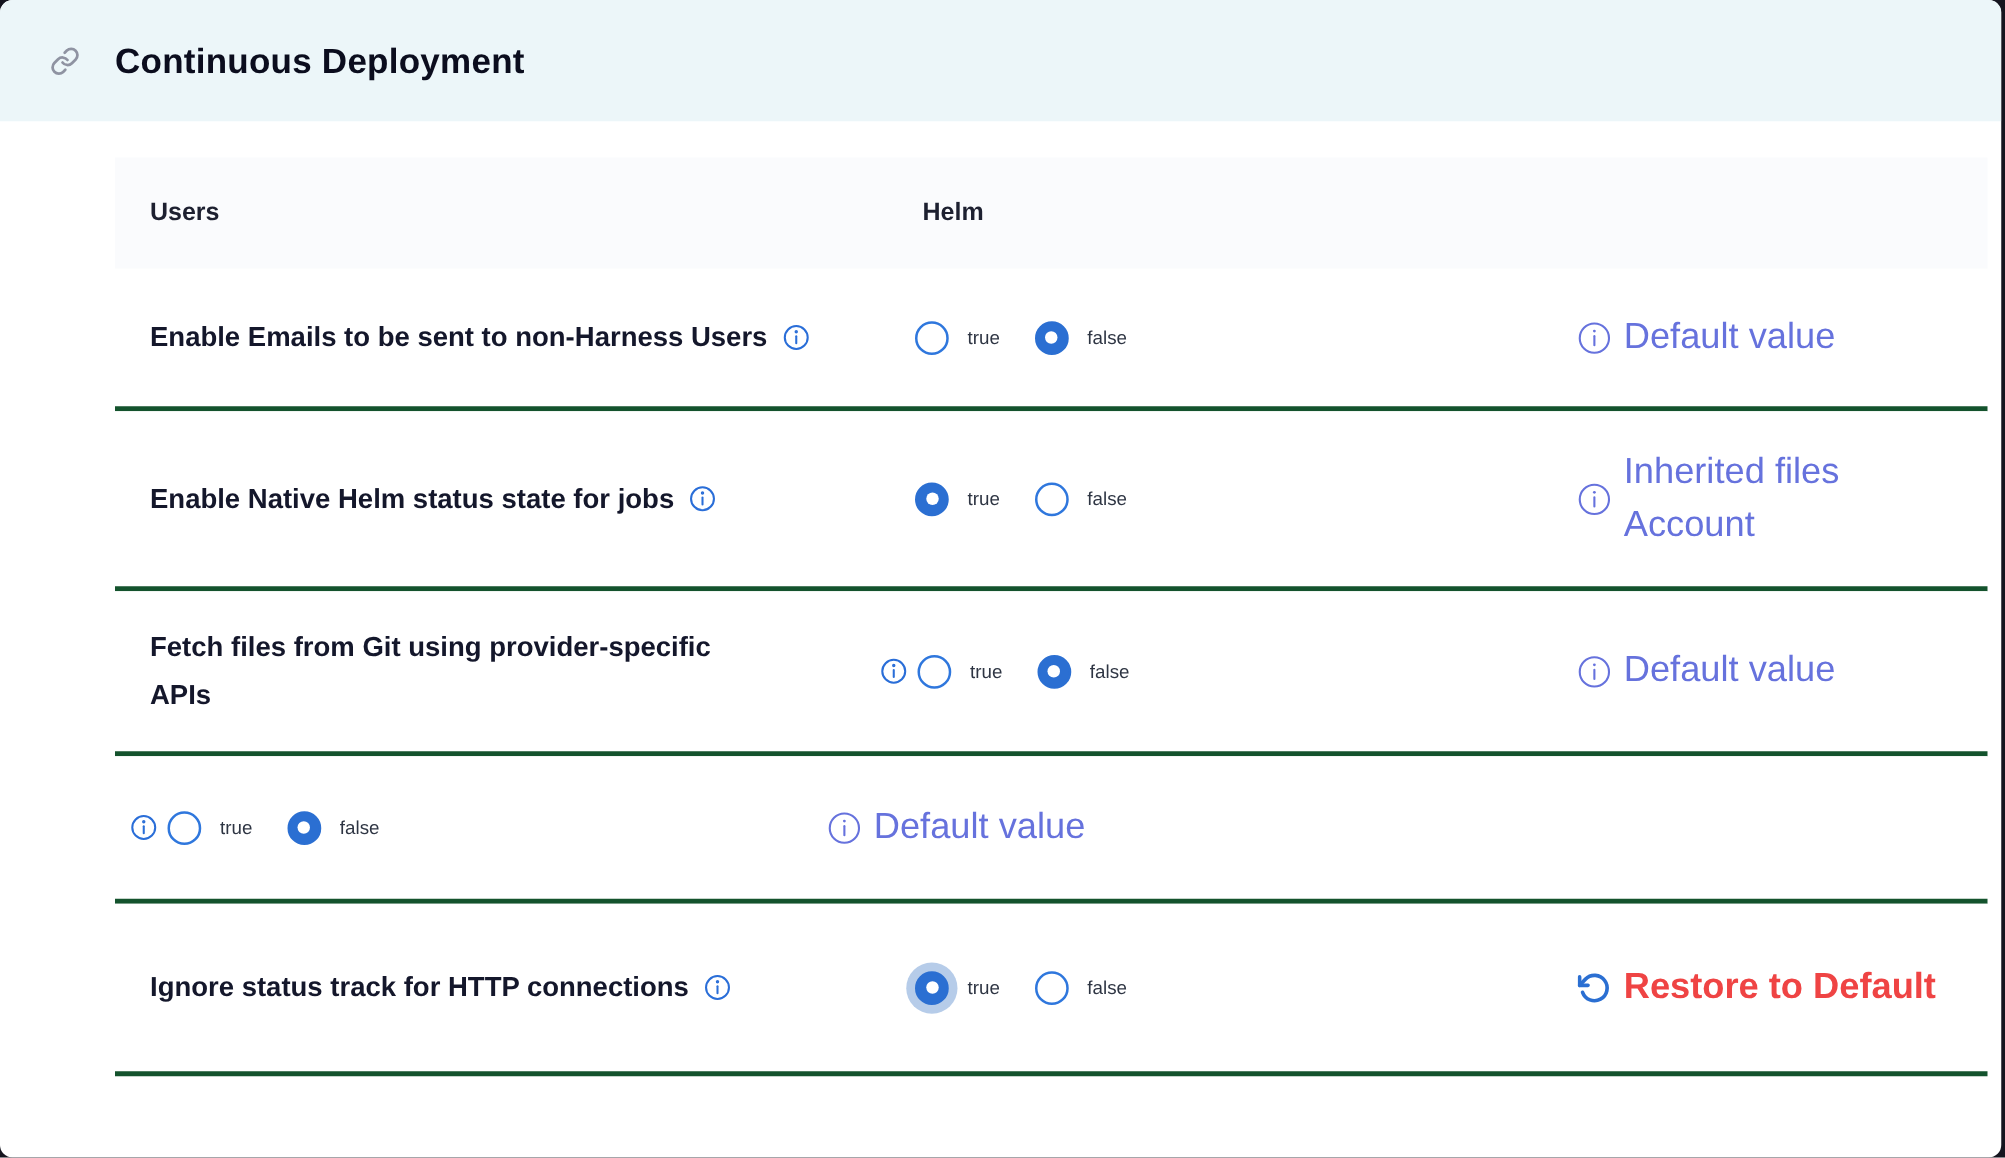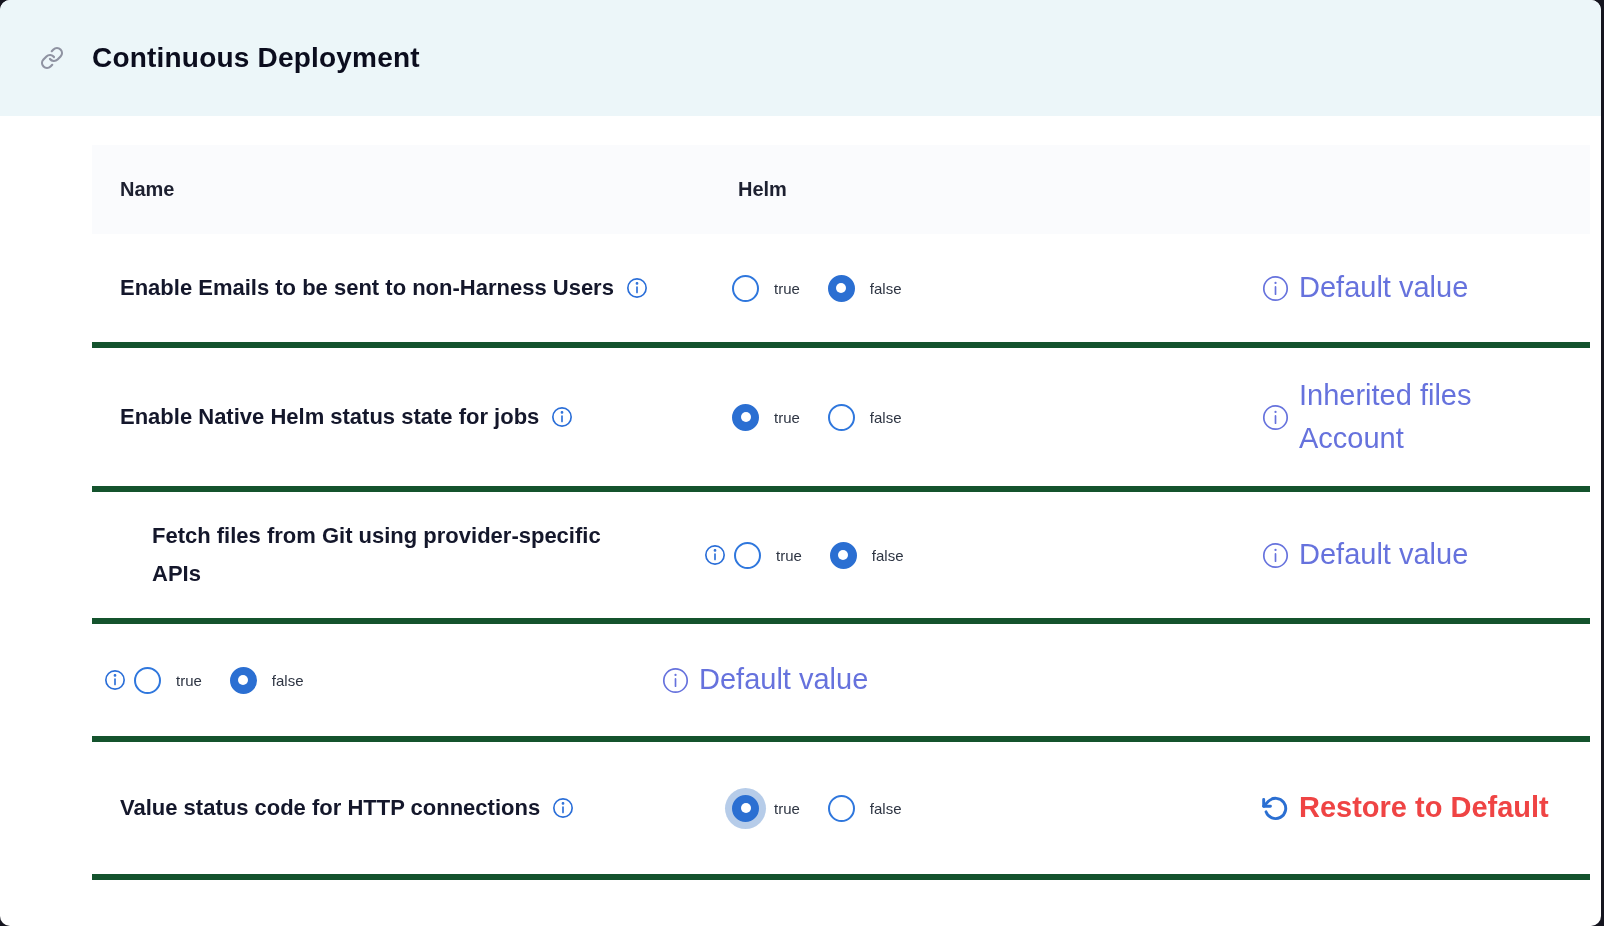--- a/index.html
+++ b/index.html
@@ -12,21 +12,21 @@
   .app {
     position:absolute; left:0; top:0;
     width:1601px; height:926px;
     background:#ffffff;
     border-radius:10px;
     overflow:hidden;
   }
 
   
   .section-header {
-    height:116px;
+    height:97px;
     background:#ecf6f9;
     display:flex; align-items:center;
     padding-left:40px;
   }
   .link-icon { width:24px; height:24px; color:#8f93a2; flex:0 0 auto; }
   .section-title {
     margin-left:28px;
     font-size:28px; font-weight:700; color:#0b0d1e;
     letter-spacing:0.2px;
   }
@@ -38,38 +38,38 @@
     height:89px; background:#fafbfd;
     display:flex; align-items:center;
     font-size:20px; font-weight:700; color:#1d2030;
   }
   .th-name { width:646px; padding-left:28px; }
   .th-value { flex:1; }
 
   .row {
     display:flex; align-items:center;
     background:#ffffff;
-    border-bottom:6px solid #14532d;
+    border-bottom:4px solid #14532d;
   }
   .tbody .row:nth-of-type(1){ min-height:114px; }
   .tbody .row:nth-of-type(2){ min-height:144px; }
   .tbody .row:nth-of-type(3){ min-height:132px; }
   .tbody .row:nth-of-type(4){ min-height:118px; }
   .tbody .row:nth-of-type(5){ min-height:138px; }
 
   .name-cell {
     width:600px; padding-left:28px;
     display:flex; align-items:center; gap:12px;
     flex:0 0 600px;
   }
   .row-label {
     font-size:22px; font-weight:600; color:#14172b;
     line-height:1.75; white-space:nowrap;
   }
-  .row.wrap .row-label { white-space:normal; max-width:455px;margin-left:32px; }
+  .row.wrap .row-label { white-space:normal; max-width:455px; }
 
   .info-icon { width:22px; height:22px; color:#2a6ed8; flex:0 0 auto; display:block; }
 
   .value-cell {
     flex:0 0 570px;
     display:flex; align-items:center;
     padding-left:40px;
   }
   .row[data-icon-pos="value"] .value-cell { padding-left:12px; }
   .value-cell > .info-icon { margin-right:8px; }
@@ -114,21 +114,21 @@
     <svg class="link-icon" viewBox="0 0 24 24" fill="none" stroke="currentColor" stroke-width="2.2" stroke-linecap="round" stroke-linejoin="round">
       <path d="M10 13a5 5 0 0 0 7.54.54l3-3a5 5 0 0 0-7.07-7.07l-1.72 1.71"></path>
       <path d="M14 11a5 5 0 0 0-7.54-.54l-3 3a5 5 0 0 0 7.07 7.07l1.71-1.71"></path>
     </svg>
     <div class="section-title">Continuous Deployment</div>
   </div>
 
   <div class="settings-table">
 
     <div class="thead">
-      <div class="th-name">Name</div>
+      <div class="th-name">Users</div>
       <div class="th-value">Helm</div>
     </div>
 
     <div class="tbody">
 
       <div class="row" data-icon-pos="name">
         <div class="name-cell">
           <span class="row-label">Enable Emails to be sent to non-Harness Users</span>
           <svg class="info-icon" viewBox="0 0 24 24" fill="none" stroke="currentColor" stroke-width="1.8" stroke-linecap="round">
             <circle cx="12" cy="12" r="10"></circle>
@@ -226,21 +226,21 @@
               <line x1="12" y1="10.6" x2="12" y2="17"></line>
               <circle cx="12" cy="7" r="1" fill="currentColor" stroke="none"></circle>
           </svg>
 
           <span class="status-label">Default value</span>
         </div>
       </div>
 
       <div class="row" data-icon-pos="name">
         <div class="name-cell">
-          <span class="row-label">Value status code for HTTP connections</span>
+          <span class="row-label">Ignore status track for HTTP connections</span>
           <svg class="info-icon" viewBox="0 0 24 24" fill="none" stroke="currentColor" stroke-width="1.8" stroke-linecap="round">
             <circle cx="12" cy="12" r="10"></circle>
               <line x1="12" y1="11" x2="12" y2="17"></line>
               <circle cx="12" cy="7" r="0.6" fill="currentColor"></circle>
           </svg>
         </div>
         <div class="value-cell">
 
           <span class="radio checked focused"></span>
           <span class="radio-label">true</span>

